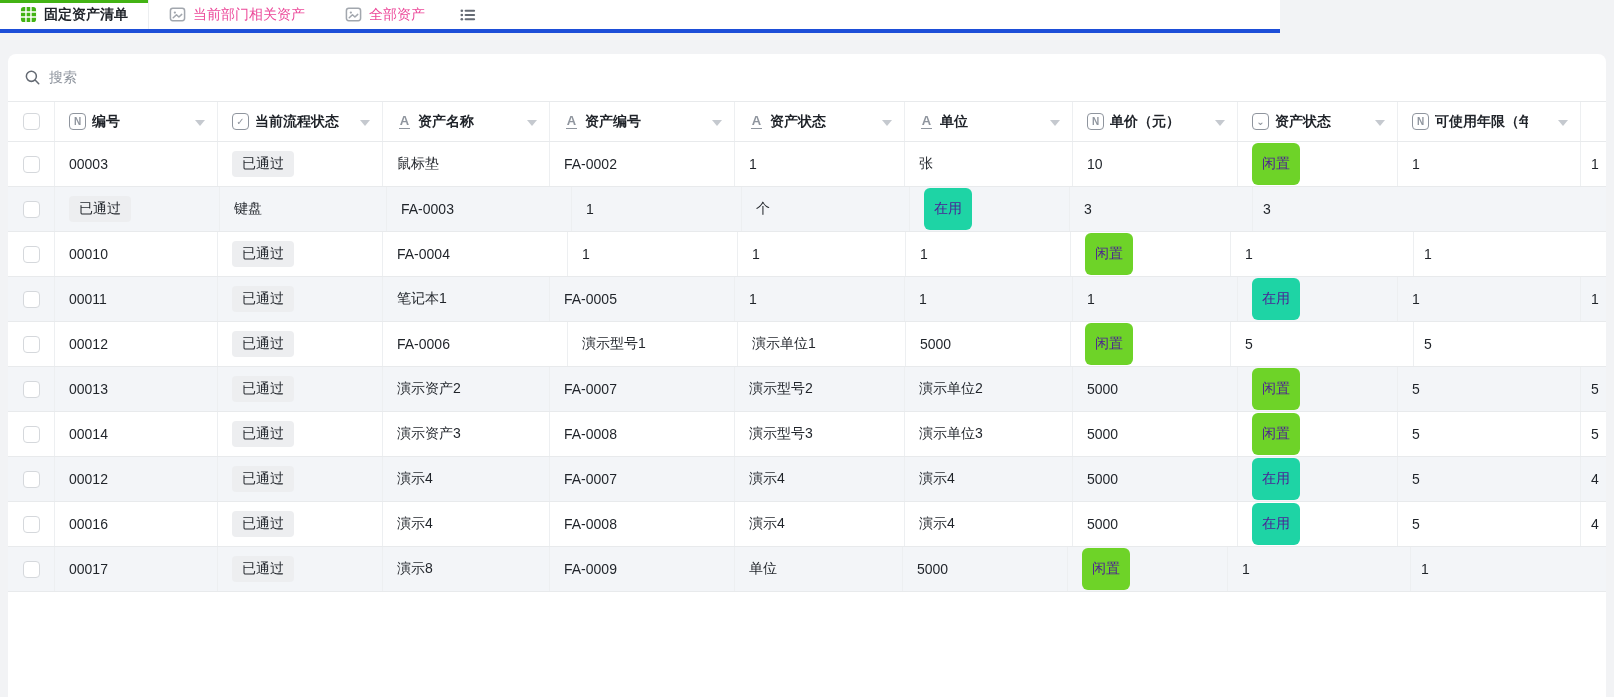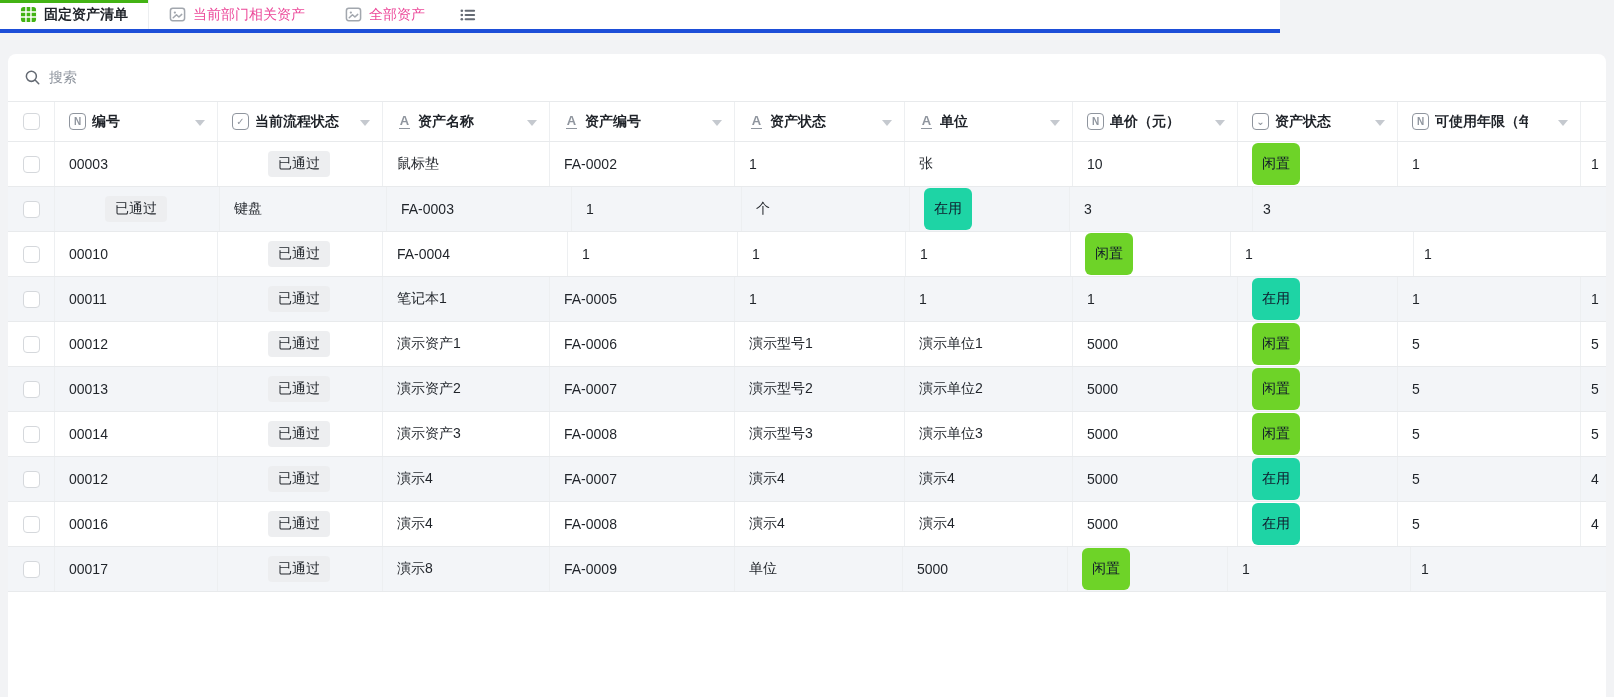--- a/index.html
+++ b/index.html
@@ -39,22 +39,22 @@
   .hlabel { overflow:hidden; }
   .fts { flex:none; width:17px; height:17px; border:1.4px solid #8f959e; border-radius:4px;
     display:inline-flex; align-items:center; justify-content:center;
     font-size:10px; font-weight:700; color:#8f959e; line-height:1; }
   .fts.noborder { border:none; width:15px; font-size:13px; }
   .fts.noborder i { font-style:normal; border-bottom:1.6px solid #8f959e; padding:0 1px 1px; }
   .drop { position:absolute; right:12px; top:50%; margin-top:-2px;
     width:0; height:0; border-left:5px solid transparent; border-right:5px solid transparent;
     border-top:6px solid #c5c9cf; cursor:pointer; }
   .cbx { width:17px; height:17px; border:1.5px solid #d5d8dc; border-radius:4px; background:#fff; cursor:pointer; }
-  .chip-gray { background:#edeef0; color:#1f2329; border-radius:4px; padding:4px 10px; font-size:14px;margin-left:36px; }
-  .chip { color:#0f172a; border-radius:6px; padding:12px 10px; font-size:14px; }
+  .chip-gray { background:#edeef0; color:#1f2329; border-radius:4px; padding:4px 10px; font-size:14px; }
+  .chip { color:#4c1d95; border-radius:6px; padding:12px 10px; font-size:14px; }
   .empty-zone { background:#fff; }
 </style>
 </head>
 <body>
 
 <div class="tabbar">
   <div class="tab active">
     <span class="tab-icon">
       <svg viewBox="0 0 18 18" width="17" height="17">
         <rect x="1" y="1" width="16" height="16" rx="3" fill="#43b314"></rect>
@@ -301,23 +301,20 @@
         <div class="trow">
           <div class="tcell c0">
             <div class="cbx"></div>
           </div>
           <div class="tcell c1">
             <span>00012</span>
           </div>
           <div class="tcell c2">
             <span class="chip-gray" style="background: rgb(237, 238, 240);">已通过</span>
           </div>
-          <div class="tcell c3">
-            <span>演示资产1</span>
-          </div>
           <div class="tcell c4">
             <span>FA-0006</span>
           </div>
           <div class="tcell c5">
             <span>演示型号1</span>
           </div>
           <div class="tcell c6">
             <span>演示单位1</span>
           </div>
           <div class="tcell c7">

